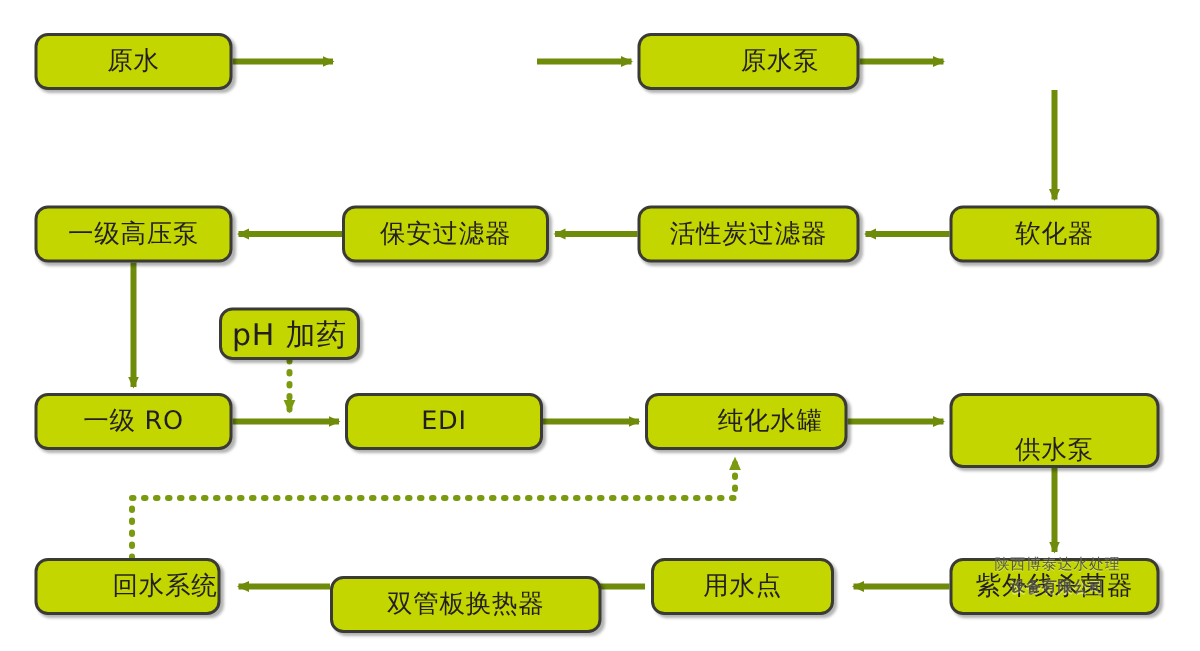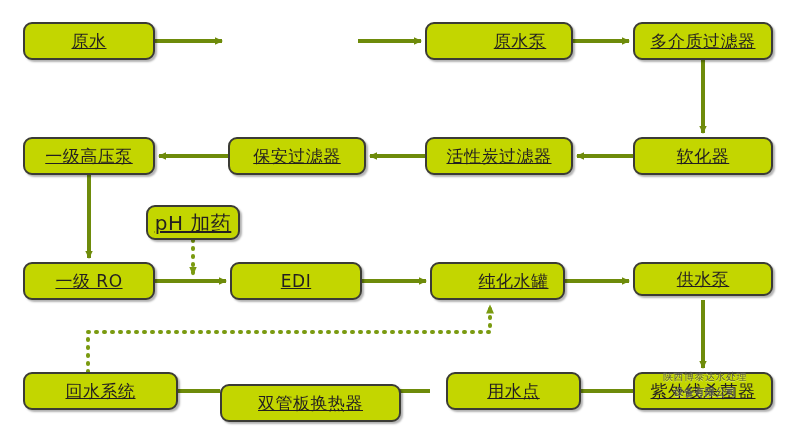--- a/index.html
+++ b/index.html
@@ -37,21 +37,20 @@
     color: #231f20;
     font-size: 17px;
     line-height: 1.1;
     letter-spacing: 0.5px;
     white-space: nowrap;
     box-shadow: 2px 2px 2px rgba(0,0,0,0.30);
     z-index: 2;
   }
   .node-label {
     display: block;
-    text-decoration: underline;
   }
   .watermark {
     position: absolute;
     z-index: 5;
     text-align: center;
     color: #4a4a44;
     font-size: 10px;
     line-height: 15px;
     letter-spacing: 0.5px;
     white-space: nowrap;
@@ -115,23 +114,20 @@
 
   <div class="node" style="left:23px;  top:22px;  width:132px; height:38px;">
     <span class="node-label">原水</span>
   </div>
 
 
   <div class="node" style="left:425px; top:22px;  width:148px; height:38px;padding-left:42px;">
     <span class="node-label">原水泵</span>
   </div>
 
-  <div class="node" style="left:633px; top:22px;  width:140px; height:38px;">
-    <span class="node-label">多介质过滤器</span>
-  </div>
 
   <div class="node" style="left:633px; top:137px; width:140px; height:38px;">
     <span class="node-label">软化器</span>
   </div>
 
   <div class="node" style="left:425px; top:137px; width:148px; height:38px;">
     <span class="node-label">活性炭过滤器</span>
   </div>
 
   <div class="node" style="left:228px; top:137px; width:138px; height:38px;">
@@ -151,37 +147,37 @@
   </div>
 
   <div class="node" style="left:230px; top:262px; width:132px; height:38px;">
     <span class="node-label">EDI</span>
   </div>
 
   <div class="node" style="left:430px; top:262px; width:135px; height:38px;padding-left:32px;">
     <span class="node-label">纯化水罐</span>
   </div>
 
-  <div class="node" style="left:633px; top:262px; width:140px; height:34px;">
+  <div class="node" style="left:633px; top:262px; width:140px; height:50px;align-items:flex-end;">
     <span class="node-label">供水泵</span>
   </div>
 
   <div class="node" style="left:633px; top:372px; width:140px; height:38px;">
     <span class="node-label">紫外线杀菌器</span>
   </div>
 
-  <div class="node" style="left:446px; top:372px; width:135px; height:38px;">
+  <div class="node" style="left:434px; top:372px; width:122px; height:38px;">
     <span class="node-label">用水点</span>
   </div>
 
   <div class="node" style="left:220px; top:384px; width:181px; height:38px;">
     <span class="node-label">双管板换热器</span>
   </div>
 
-  <div class="node" style="left:23px;  top:372px; width:155px; height:38px;">
+  <div class="node" style="left:23px;  top:372px; width:124px; height:38px;justify-content:flex-end;">
     <span class="node-label">回水系统</span>
   </div>
 
   <div class="watermark" style="left:640px; top:369px; width:130px;">
     <span class="wm-line1">陕西博泰达水处理</span>
     <span class="wm-line2">设备有限公司</span>
   </div>
 
 </div>
 

